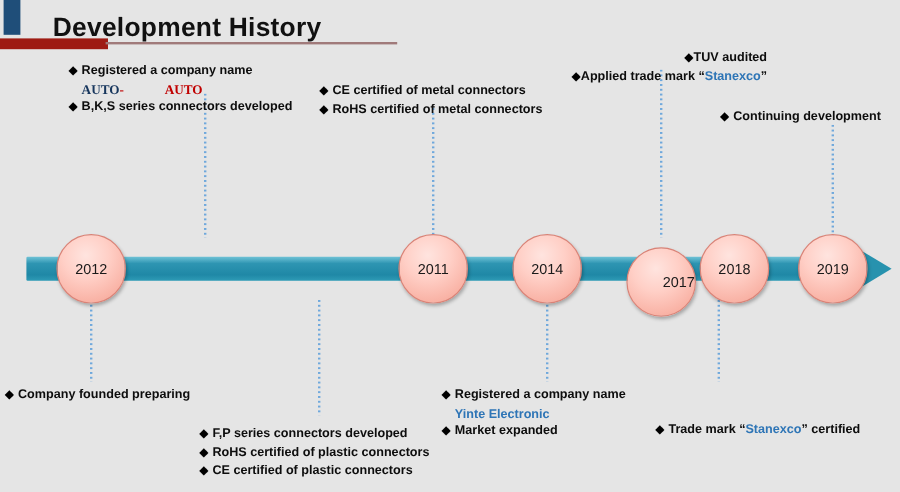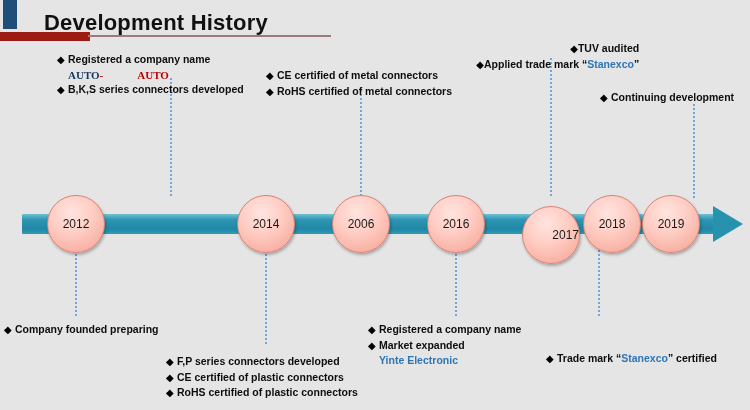--- a/index.html
+++ b/index.html
@@ -153,36 +153,33 @@
   <div class="connector" style="left:693px; top:104px; height:94px;"></div>
 
   <div class="connector" style="left:75px;  top:250px; height:68px;"></div>
   <div class="connector" style="left:265px; top:250px; height:96px;"></div>
   <div class="connector" style="left:455px; top:250px; height:68px;"></div>
   <div class="connector" style="left:598px; top:250px; height:68px;"></div>
 
   <div class="node" style="left:47px;  top:195px;">
     <span>2012</span>
   </div>
-  <div class="node" style="left:237px; top:195px;">
+  <div class="node" style="left:332px; top:195px;">
+    <span>2011</span>
+  </div>
+  <div class="node" style="left:427px; top:195px;">
     <span>2014</span>
-  </div>
-  <div class="node" style="left:332px; top:195px;">
-    <span>2006</span>
-  </div>
-  <div class="node" style="left:427px; top:195px;">
-    <span>2016</span>
   </div>
   <div class="node" style="left:522px; top:206px;justify-content:flex-end;">
     <span>2017</span>
   </div>
   <div class="node" style="left:583px; top:195px;">
     <span>2018</span>
   </div>
-  <div class="node" style="left:642px; top:195px;">
+  <div class="node" style="left:665px; top:195px;">
     <span>2019</span>
   </div>
 
   <div class="ann" style="left:57px; top:52px;">
     <span class="line">
       <span class="bullet">◆</span><span>Registered a company name</span>
     </span>
     <span class="sub">
       <span class="logo-inte">AUTO</span><span class="logo-dash">-</span><span class="logo-auto">AUTO</span>
     </span>
@@ -219,37 +216,37 @@
     <span class="line">
       <span class="bullet">◆</span><span>Company founded preparing</span>
     </span>
   </div>
 
   <div class="ann" style="left:166px; top:354px;">
     <span class="line">
       <span class="bullet">◆</span><span>F,P series connectors developed</span>
     </span>
     <span class="line">
+      <span class="bullet">◆</span><span>RoHS certified of plastic connectors</span>
+    </span>
+    <span class="line">
       <span class="bullet">◆</span><span>CE certified of plastic connectors</span>
     </span>
-    <span class="line">
-      <span class="bullet">◆</span><span>RoHS certified of plastic connectors</span>
-    </span>
   </div>
 
   <div class="ann" style="left:368px; top:322px;">
     <span class="line">
       <span class="bullet">◆</span><span>Registered a company name</span>
     </span>
     <span class="line">
+      <span class="bullet"></span><span class="blue-word">Yinte Electronic</span>
+    </span>
+    <span class="line">
       <span class="bullet">◆</span><span>Market expanded</span>
     </span>
-    <span class="line">
-      <span class="bullet"></span><span class="blue-word">Yinte Electronic</span>
-    </span>
   </div>
 
   <div class="ann" style="left:546px; top:323px;margin-top:28px;">
     <span class="line">
       <span class="bullet">◆</span><span>Trade mark “</span><span class="blue-word">Stanexco</span><span>” certified</span>
     </span>
   </div>
 
 </div>
 

